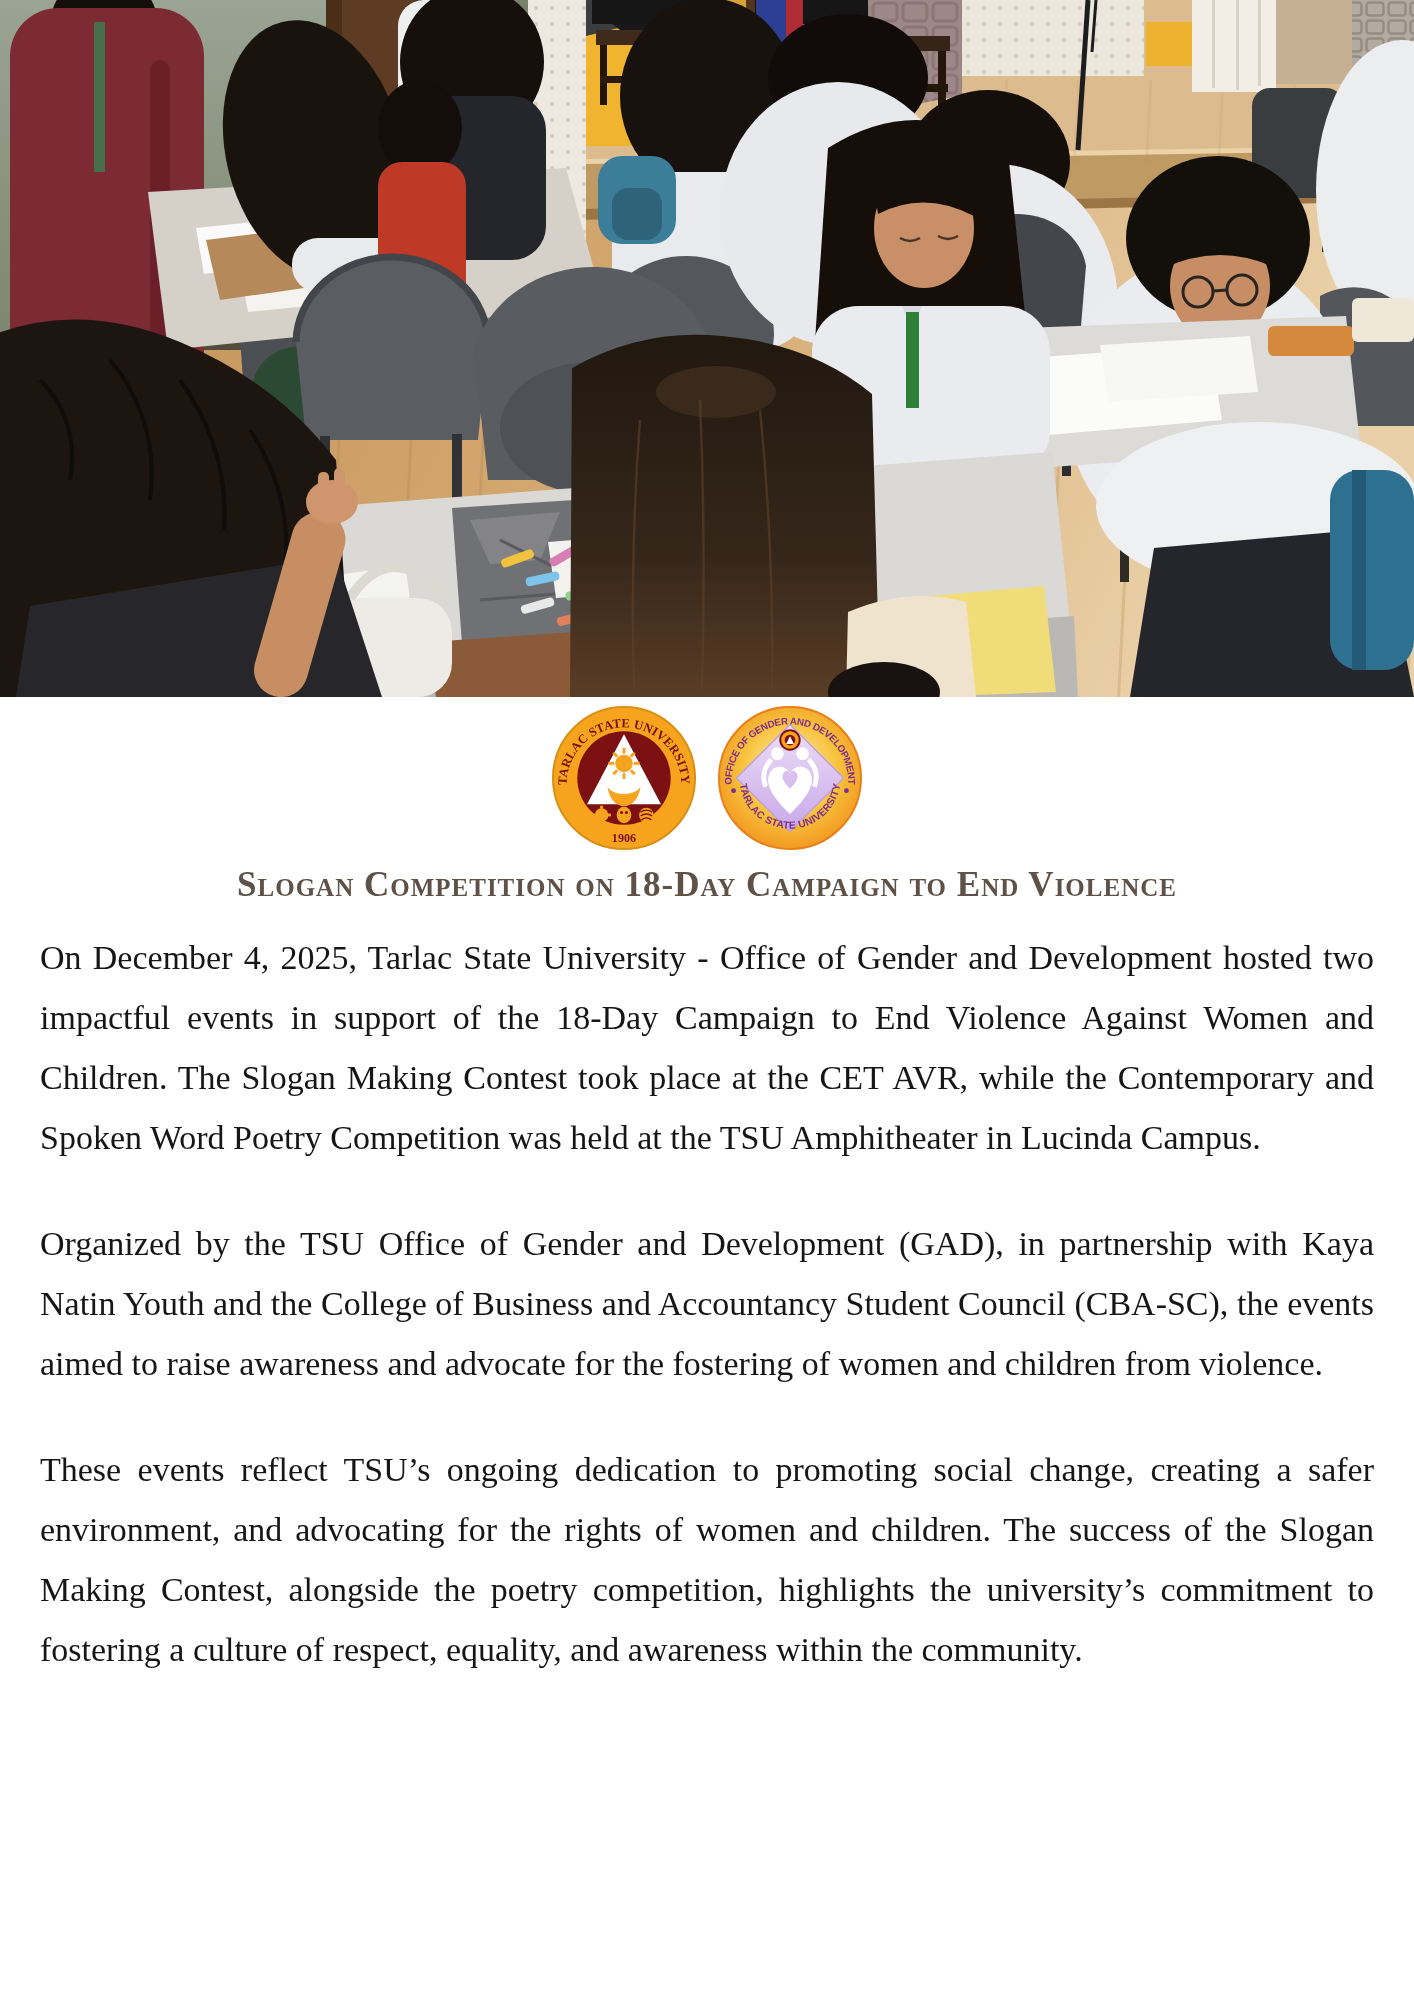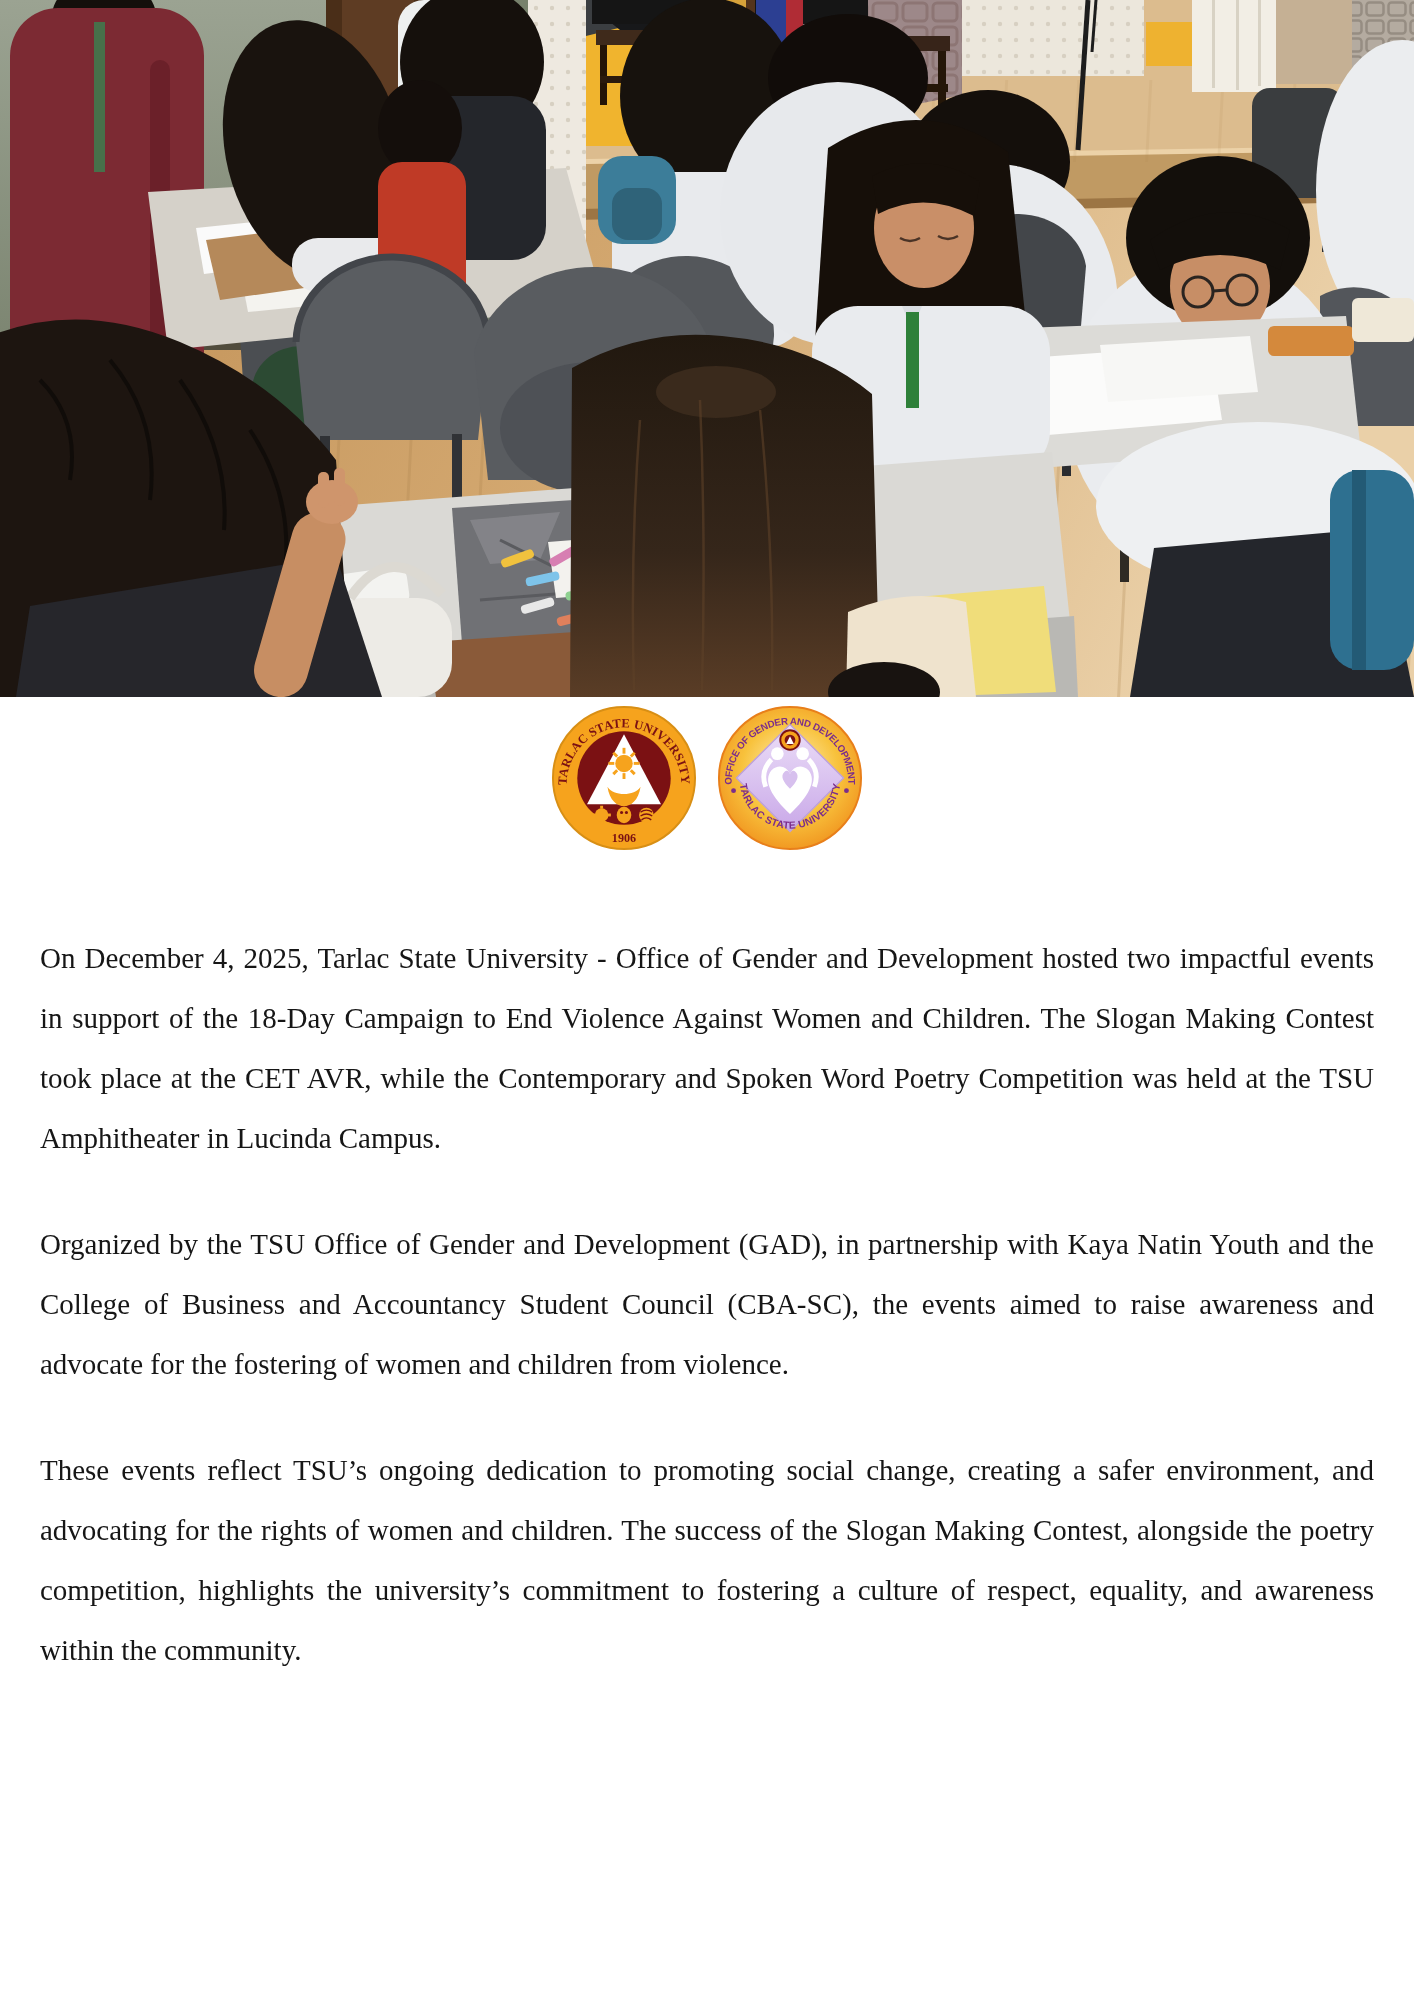--- a/index.html
+++ b/index.html
@@ -3,21 +3,21 @@
 <meta charset="utf-8">
 <style>
   html,body{margin:0;padding:0;background:#ffffff;}
   .page{width:1414px;height:2000px;margin:0 auto;background:#ffffff;overflow:hidden;
         font-family:"Liberation Serif",serif;position:relative;}
   .photo{width:1414px;height:697px;overflow:hidden;background:#c79b61;line-height:0;}
   .logos{display:flex;justify-content:center;align-items:flex-start;gap:10px;margin-top:8px;height:150px;}
   .title{text-align:center;color:#5e5147;font-variant:small-caps;font-weight:700;
          font-size:35px;line-height:39px;margin:10px 40px 0 40px;letter-spacing:1px;}
   .article{padding:0 40px;margin-top:24px;}
-  .article p{font-size:29px;line-height:60px;text-align:justify;color:#161616;margin:0 0 46px 0;}
+  .article p{font-size:34px;line-height:60px;text-align:justify;color:#161616;margin:0 0 46px 0;}
   .article p:last-child{margin-bottom:0;}
 </style>
 </head>
 <body>
 
 <div class="page">
 
   <div class="photo">
   <svg width="1414" height="697" viewBox="0 0 1414 697" preserveAspectRatio="none">
     <defs>
@@ -358,21 +358,21 @@
       </text>
       <text font-family="Liberation Sans, sans-serif" font-size="10.5" font-weight="bold" fill="#7b2d8b">
         <textPath href="#gadBottomArc" startOffset="50%" text-anchor="middle" textLength="150">TARLAC STATE UNIVERSITY</textPath>
       </text>
       <circle cx="17" cy="88" r="2.5" fill="#7b2d8b"></circle>
       <circle cx="133" cy="88" r="2.5" fill="#7b2d8b"></circle>
     </svg>
   </div>
 
   <h1 class="title">
-    <br>
+    <span>Slogan Competition on 18-Day Campaign to End Violence</span><br>
   </h1>
 
   <div class="article">
     <p>On December 4, 2025, Tarlac State University - Office of Gender and Development hosted two impactful events in support of the 18-Day Campaign to End Violence Against Women and Children. The Slogan Making Contest took place at the CET AVR, while the Contemporary and Spoken Word Poetry Competition was held at the TSU Amphitheater in Lucinda Campus.</p>
     <p>Organized by the TSU Office of Gender and Development (GAD), in partnership with Kaya Natin Youth and the College of Business and Accountancy Student Council (CBA-SC), the events aimed to raise awareness and advocate for the fostering of women and children from violence.</p>
     <p>These events reflect TSU’s ongoing dedication to promoting social change, creating a safer environment, and advocating for the rights of women and children. The success of the Slogan Making Contest, alongside the poetry competition, highlights the university’s commitment to fostering a culture of respect, equality, and awareness within the community.</p>
   </div>
 
 </div>
 

